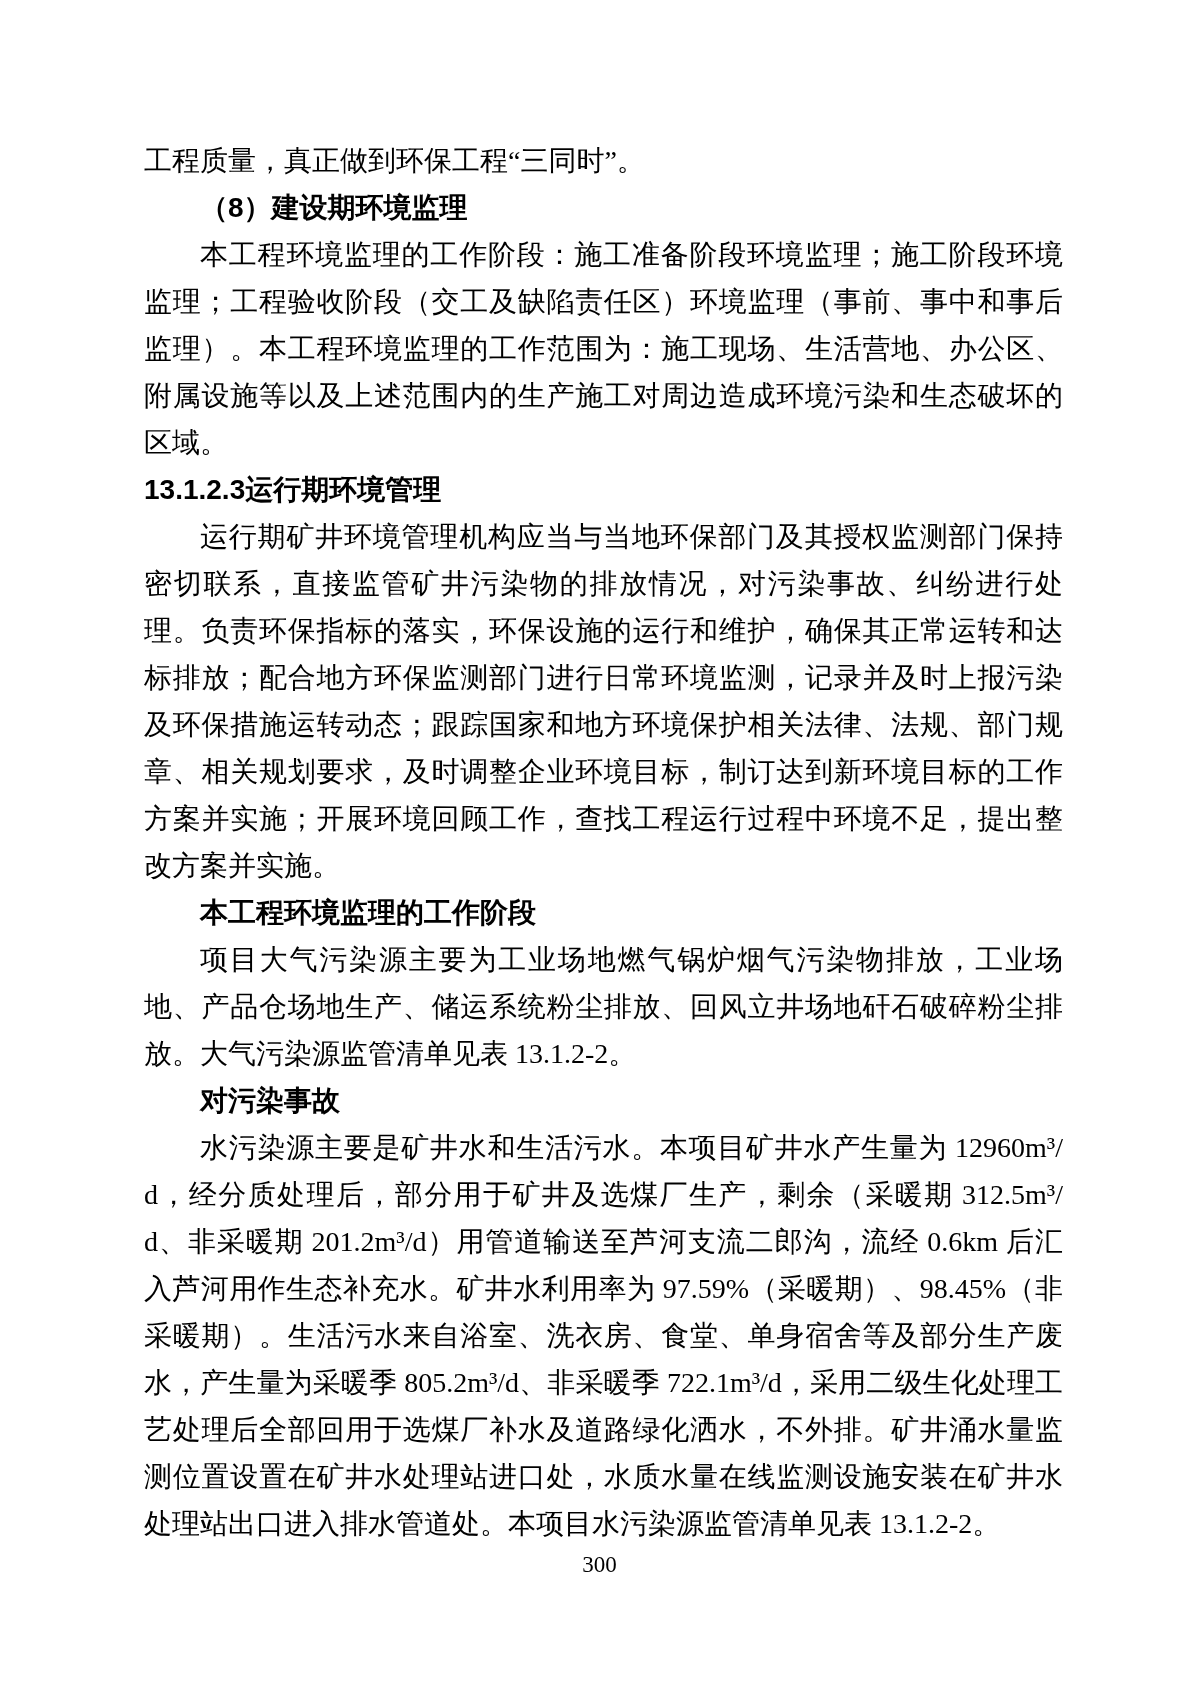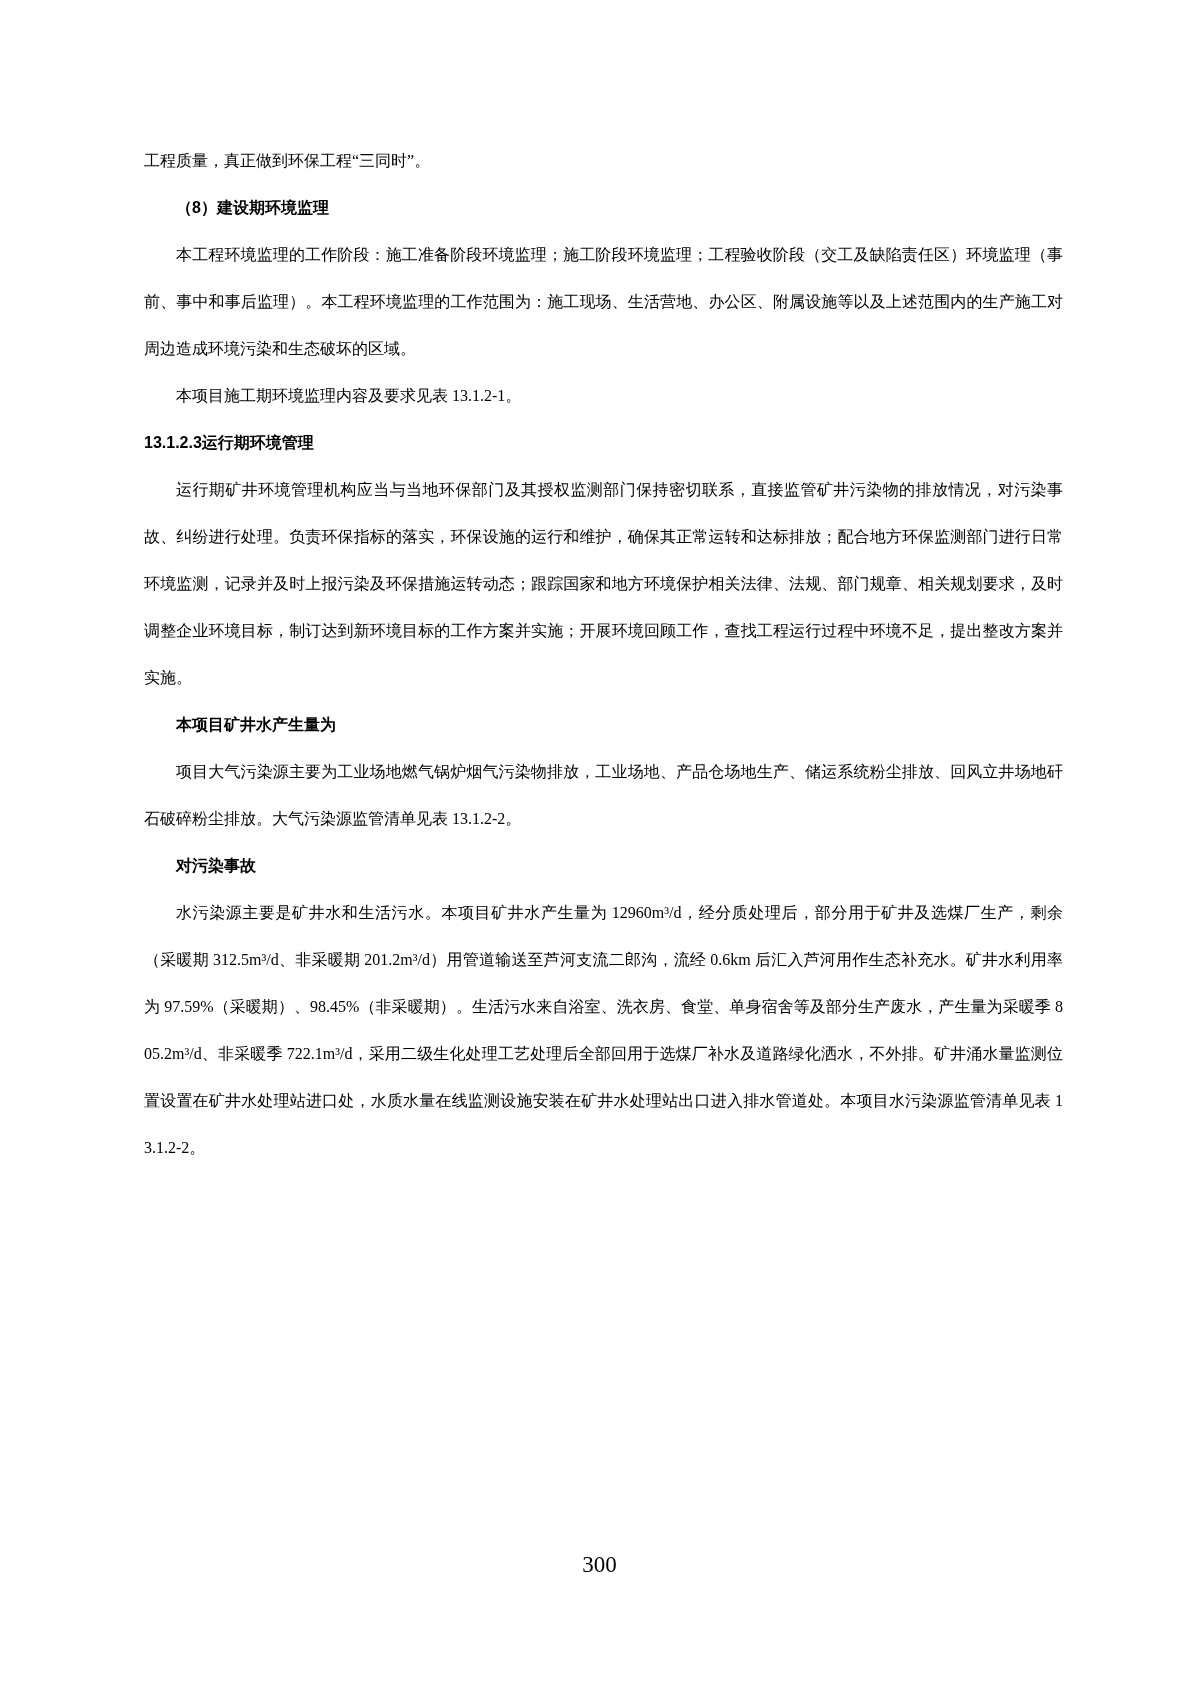--- a/index.html
+++ b/index.html
@@ -17,21 +17,21 @@
     overflow: hidden;
   }
   .content {
     position: absolute;
     left: 144px;
     top: 137px;
     width: 919px;
   }
   .content p {
     margin: 0;
-    font-size: 16px;
+    font-size: 28px;
     line-height: 47px;
     text-align: justify;
     text-justify: inter-ideograph;
     word-break: break-all;
   }
   .indent {
     text-indent: 2em;
     font-family: Liberation Serif, serif;
   }
   .heading {
@@ -51,24 +51,23 @@
   }
 </style>
 </head>
 <body>
 
 <div class="page">
   <main class="content">
     <p class="body">工程质量，真正做到环保工程“三同时”。</p>
     <p class="heading indent">（8）建设期环境监理</p>
     <p class="body indent">本工程环境监理的工作阶段：施工准备阶段环境监理；施工阶段环境监理；工程验收阶段（交工及缺陷责任区）环境监理（事前、事中和事后监理）。本工程环境监理的工作范围为：施工现场、生活营地、办公区、附属设施等以及上述范围内的生产施工对周边造成环境污染和生态破坏的区域。</p>
-    <p class="body indent">本项目施工期环境监理内容及要求见表 13.1.2-1。</p>
     <p class="heading">13.1.2.3运行期环境管理</p>
     <p class="body indent">运行期矿井环境管理机构应当与当地环保部门及其授权监测部门保持密切联系，直接监管矿井污染物的排放情况，对污染事故、纠纷进行处理。负责环保指标的落实，环保设施的运行和维护，确保其正常运转和达标排放；配合地方环保监测部门进行日常环境监测，记录并及时上报污染及环保措施运转动态；跟踪国家和地方环境保护相关法律、法规、部门规章、相关规划要求，及时调整企业环境目标，制订达到新环境目标的工作方案并实施；开展环境回顾工作，查找工程运行过程中环境不足，提出整改方案并实施。</p>
-    <p class="heading indent">本项目矿井水产生量为</p>
+    <p class="heading indent">本工程环境监理的工作阶段</p>
     <p class="body indent">项目大气污染源主要为工业场地燃气锅炉烟气污染物排放，工业场地、产品仓场地生产、储运系统粉尘排放、回风立井场地矸石破碎粉尘排放。大气污染源监管清单见表 13.1.2-2。</p>
     <p class="heading indent">对污染事故</p>
     <p class="body indent">水污染源主要是矿井水和生活污水。本项目矿井水产生量为 12960m³/d，经分质处理后，部分用于矿井及选煤厂生产，剩余（采暖期 312.5m³/d、非采暖期 201.2m³/d）用管道输送至芦河支流二郎沟，流经 0.6km 后汇入芦河用作生态补充水。矿井水利用率为 97.59%（采暖期）、98.45%（非采暖期）。生活污水来自浴室、洗衣房、食堂、单身宿舍等及部分生产废水，产生量为采暖季 805.2m³/d、非采暖季 722.1m³/d，采用二级生化处理工艺处理后全部回用于选煤厂补水及道路绿化洒水，不外排。矿井涌水量监测位置设置在矿井水处理站进口处，水质水量在线监测设施安装在矿井水处理站出口进入排水管道处。本项目水污染源监管清单见表 13.1.2-2。</p>
   </main>
   <div class="footer">
     <span>300</span>
   </div>
 </div>
 
 </body></html>

